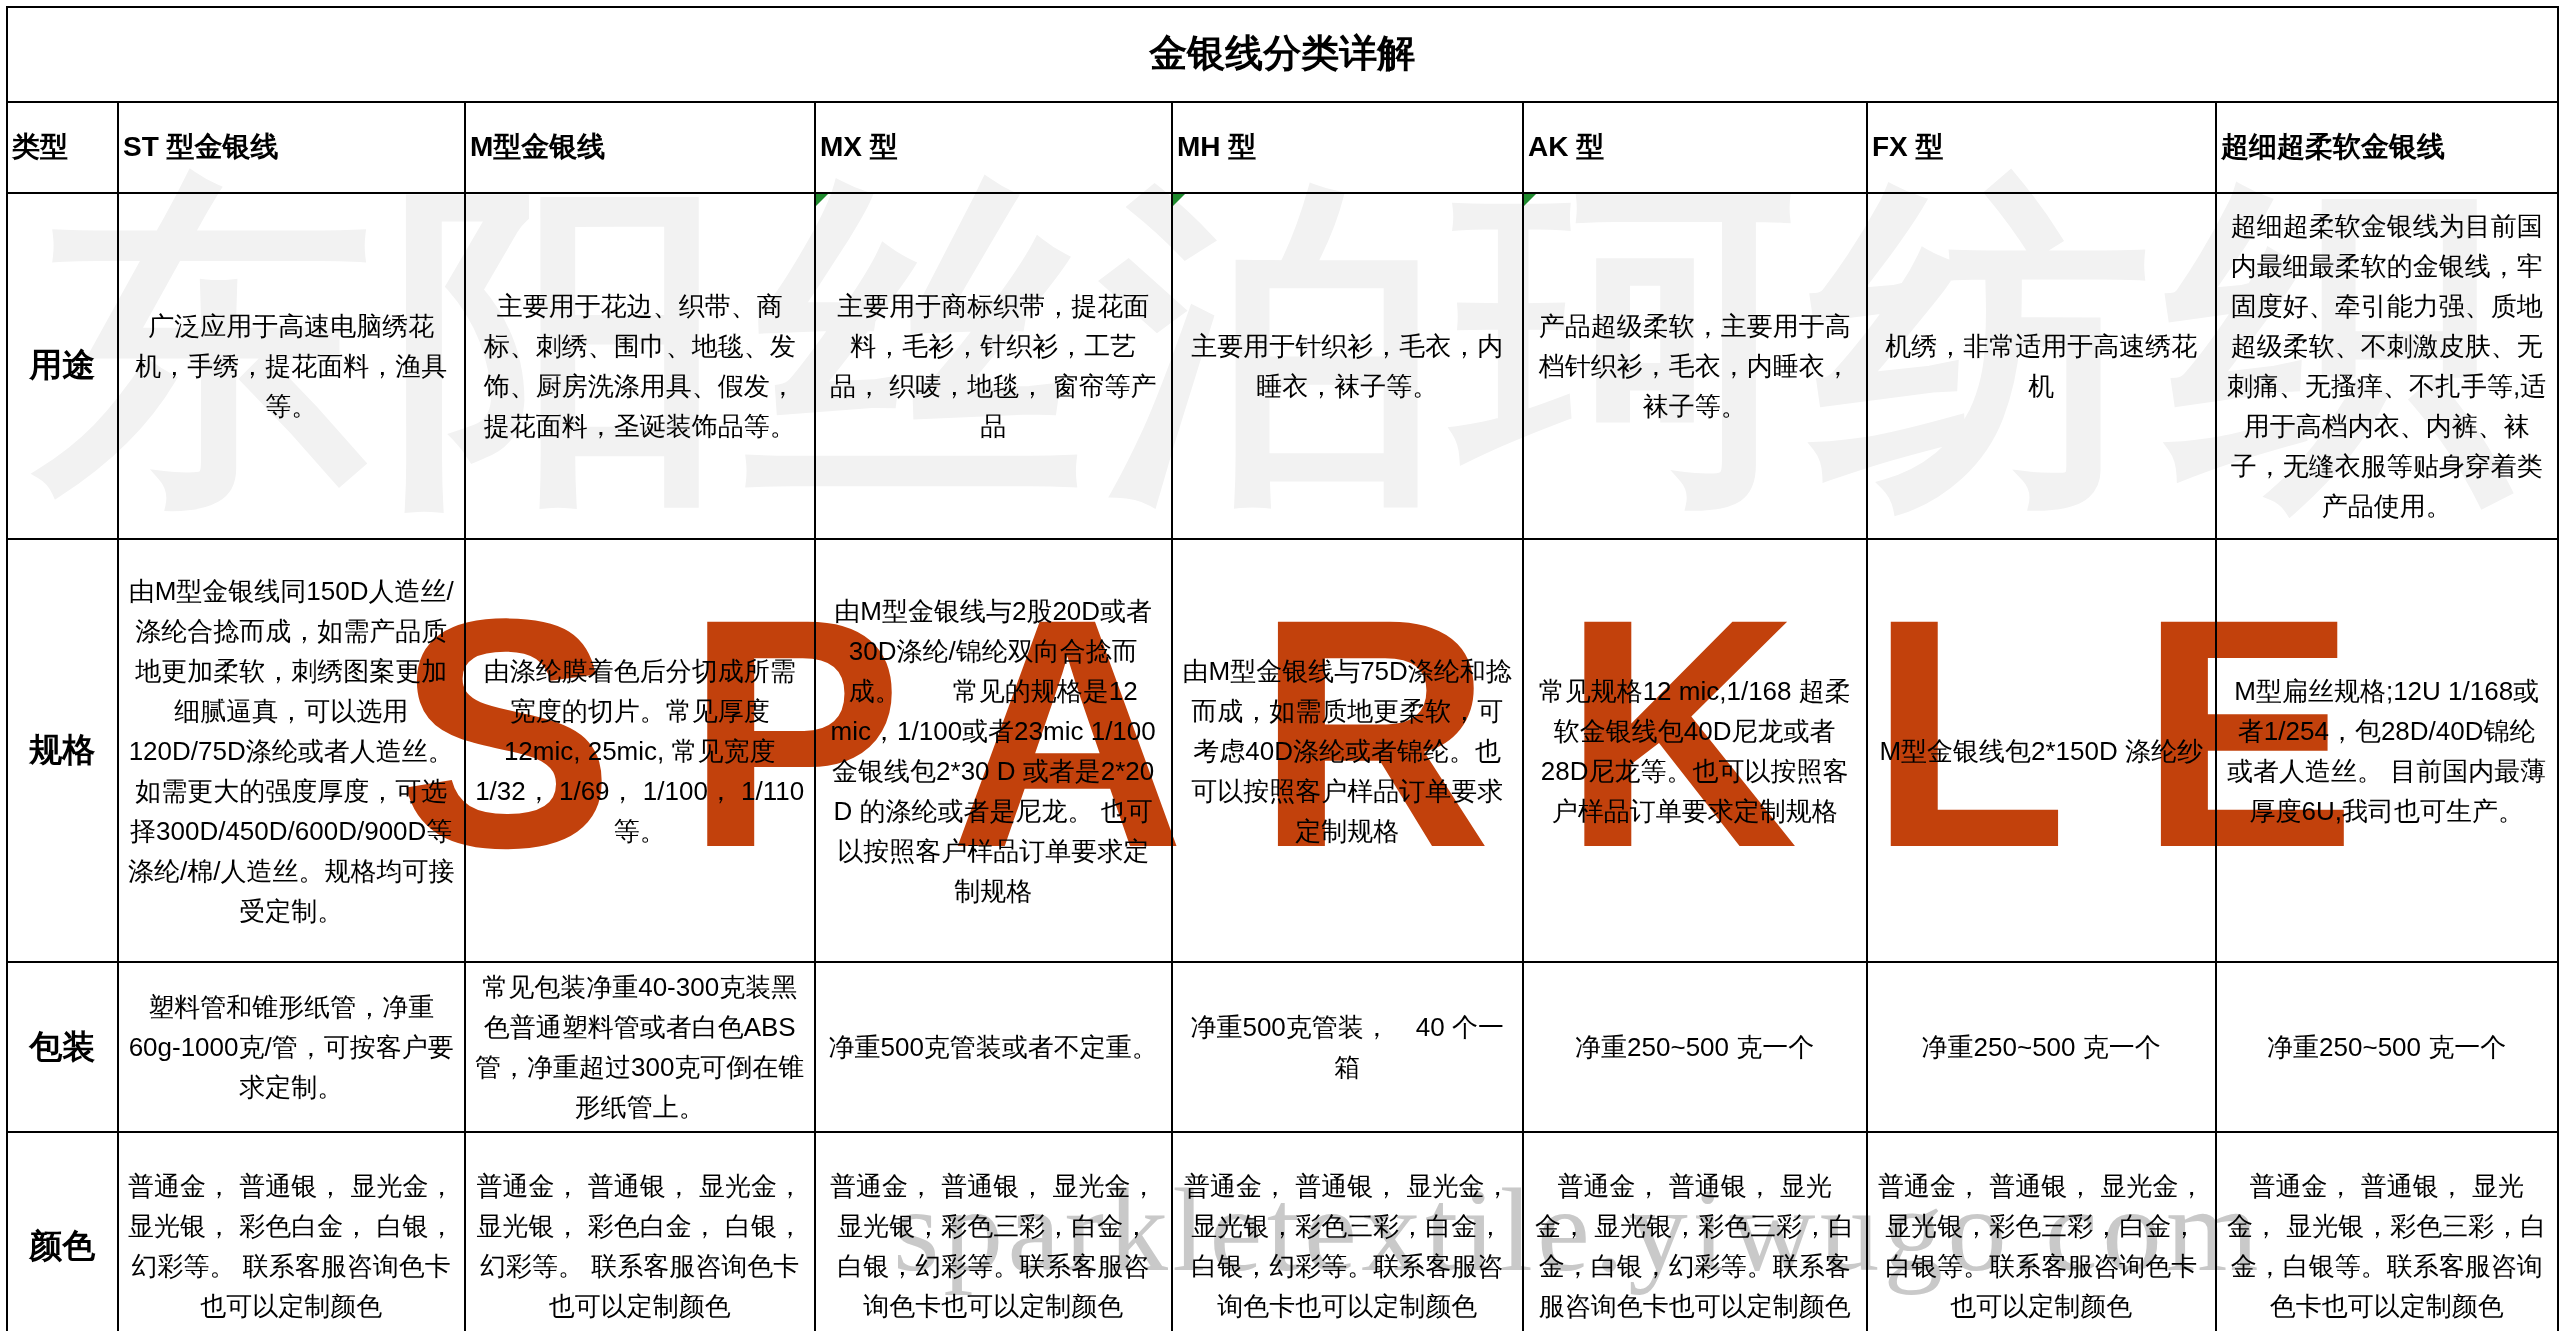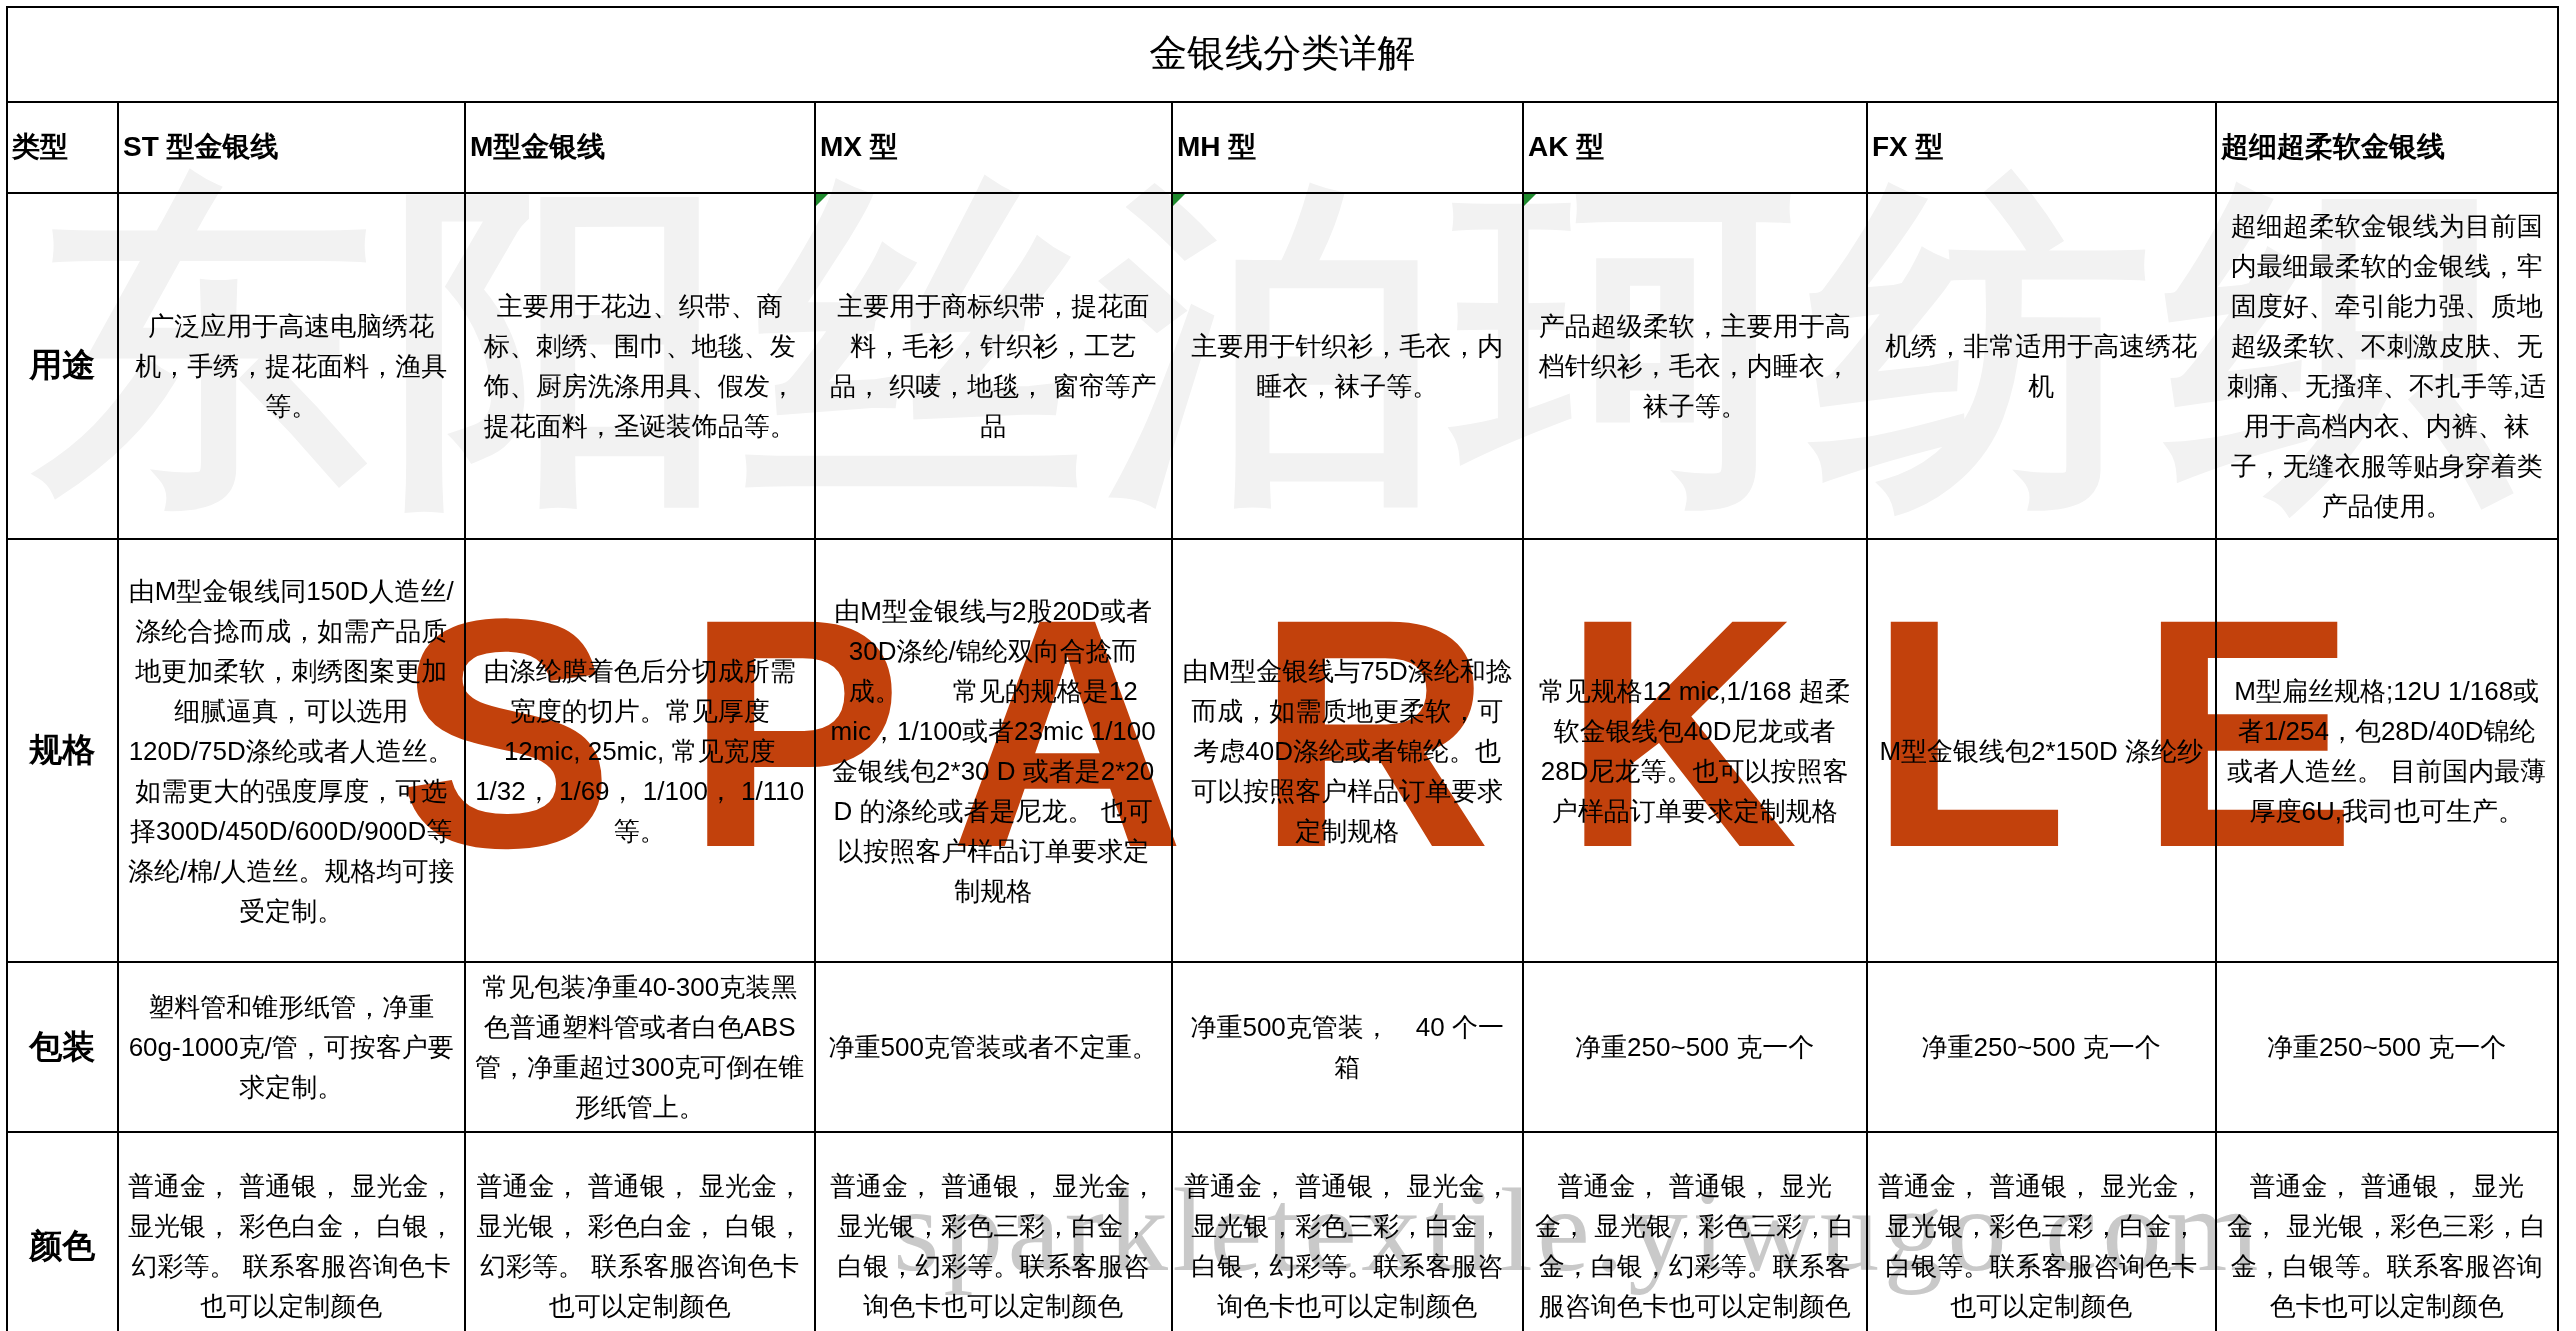--- a/index.html
+++ b/index.html
@@ -73,21 +73,21 @@
     vertical-align: middle;
     color: #000000;
     background: transparent;
     position: relative;
     overflow: hidden;
   }
   td.title-cell {
     height: 91px;
     text-align: center;
     font-size: 38px;
-    font-weight: 400;
+    font-weight: 700;
     line-height: 1.1;
   }
   tr.header-row td {
     height: 89px;
     text-align: left;
     font-size: 28px;
     font-weight: 700;
     padding: 0 4.3px;
     border-radius: 28px;
   }

